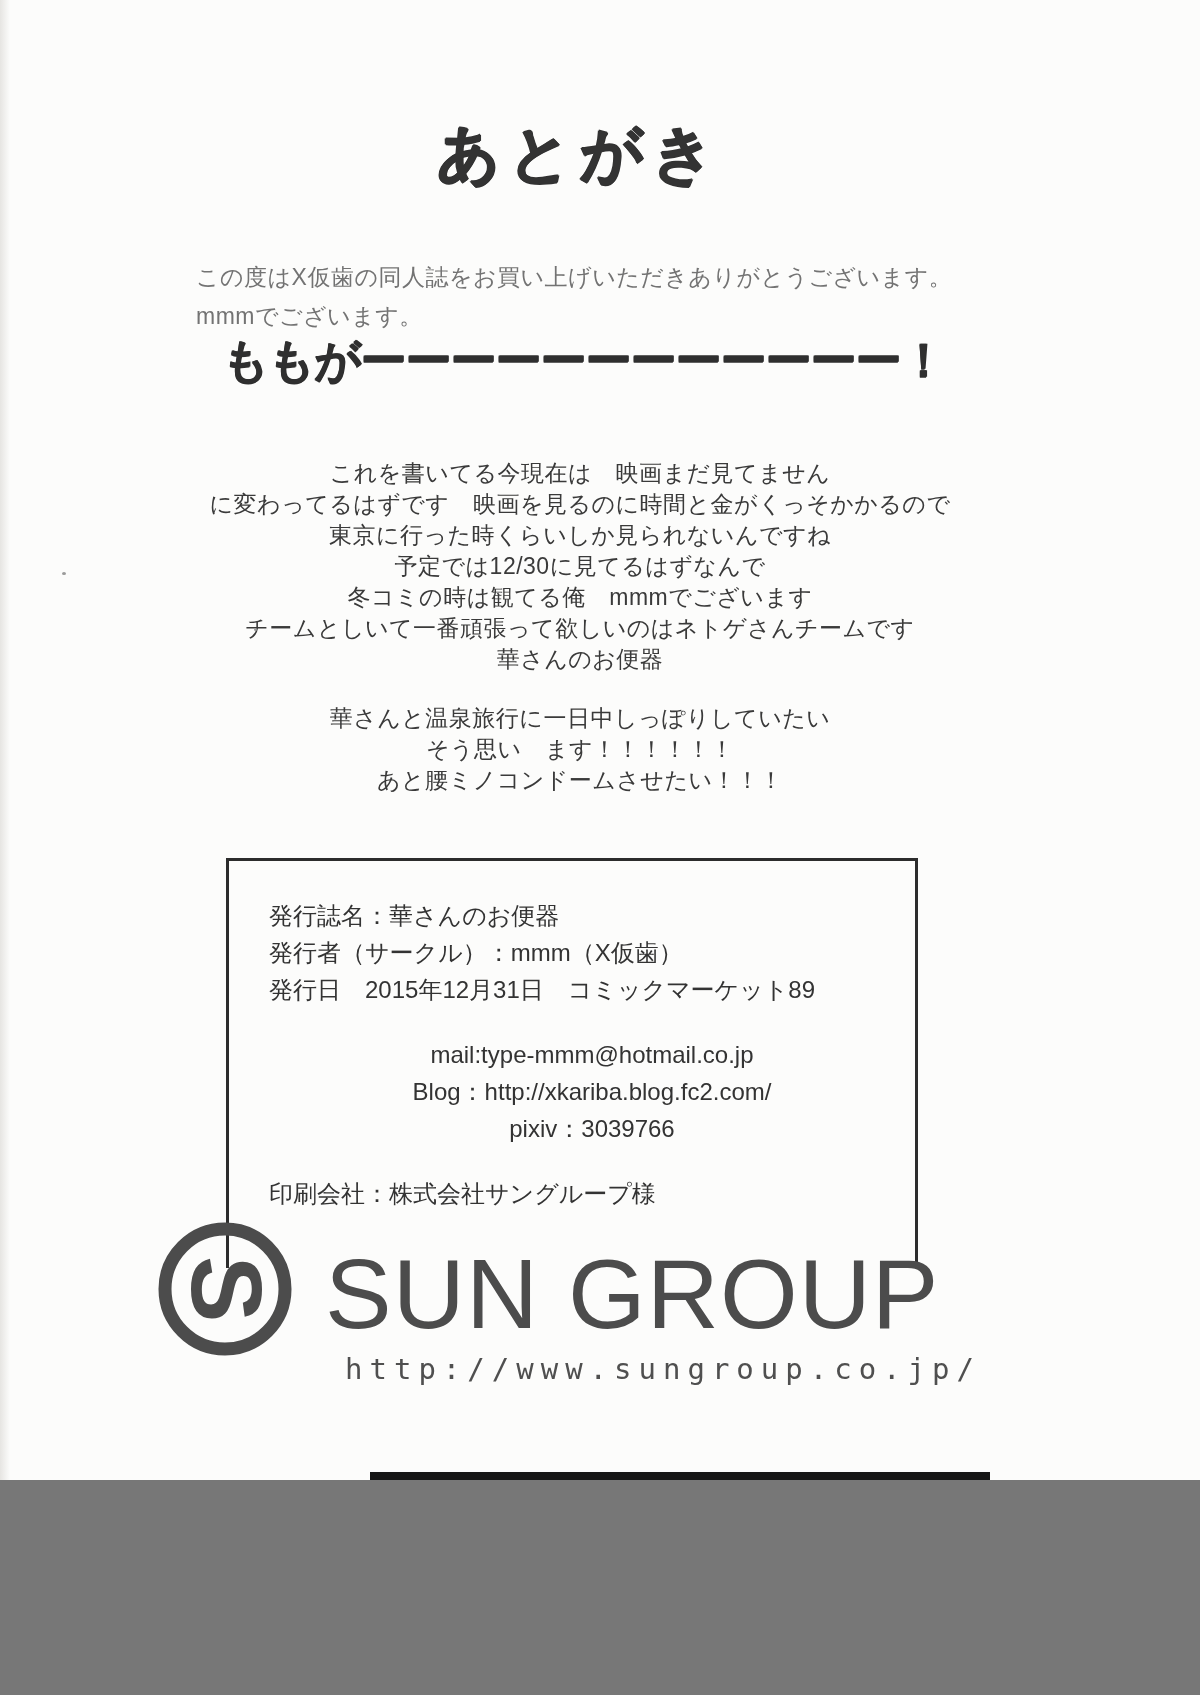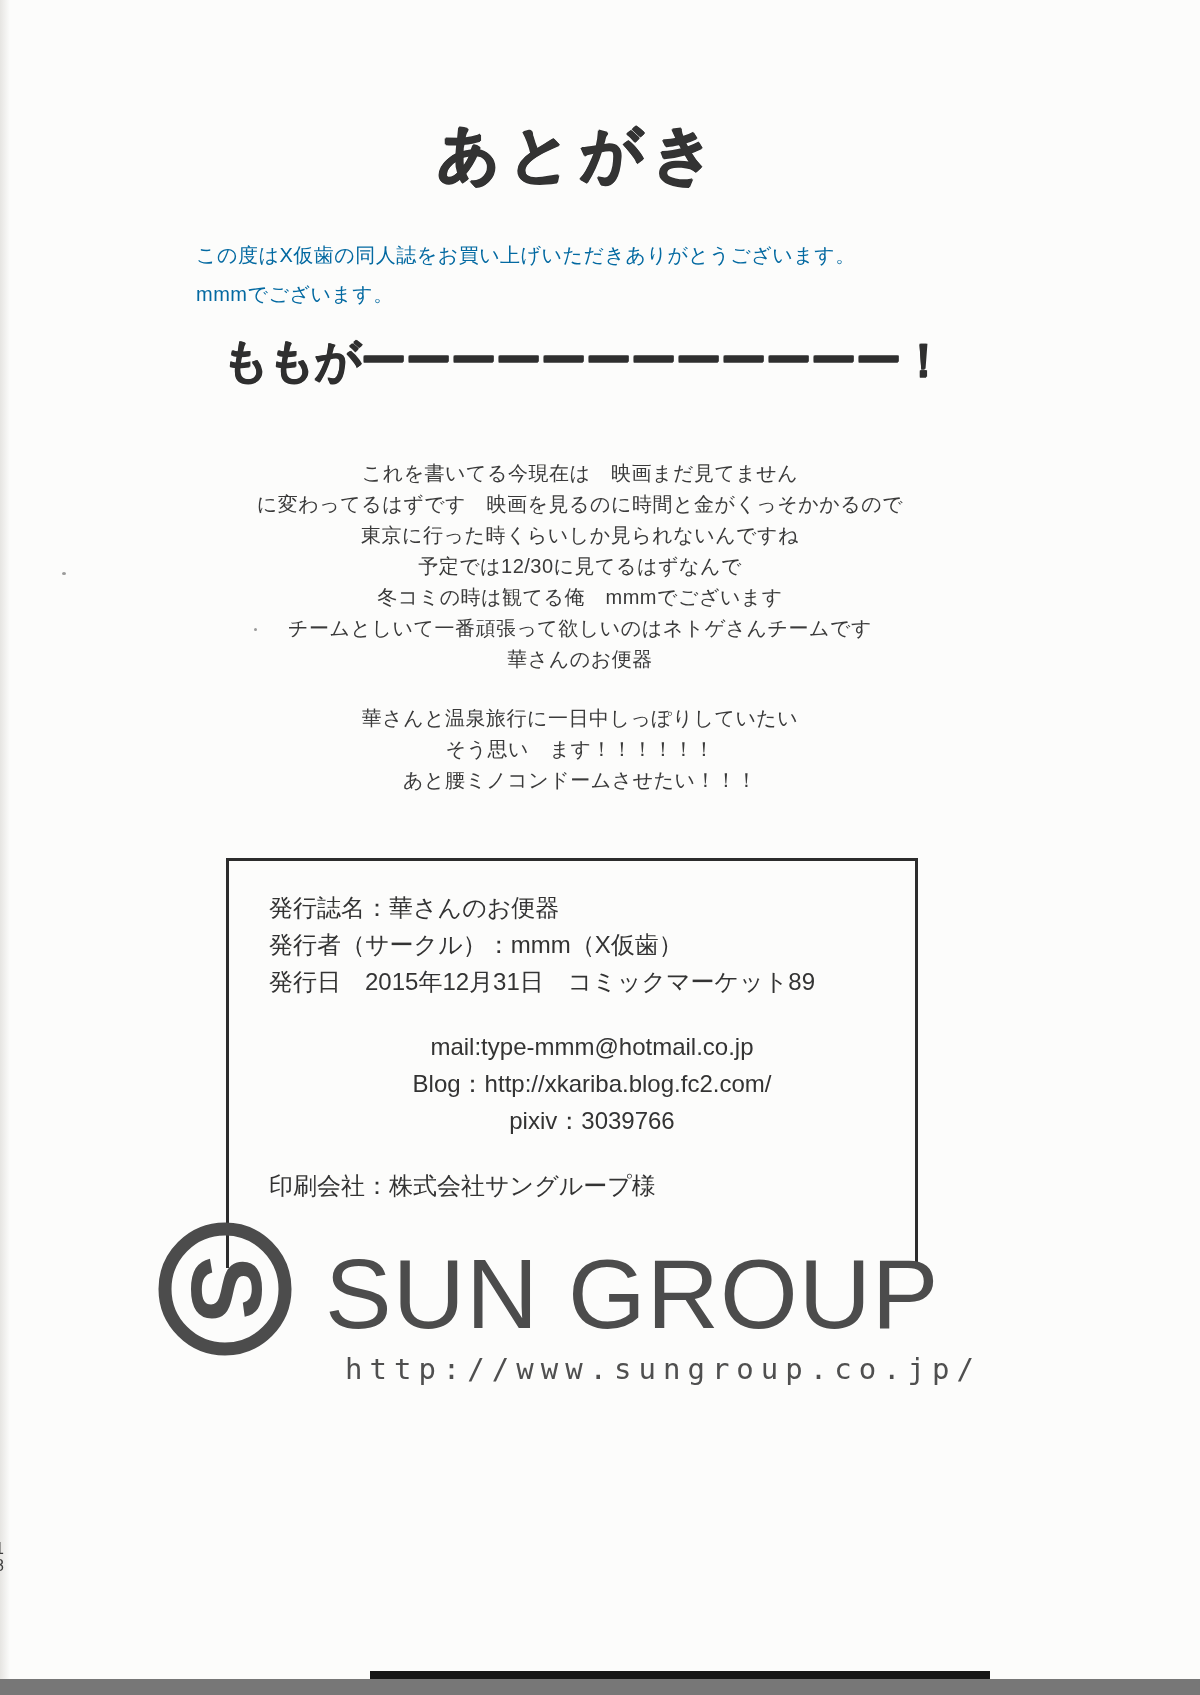--- a/index.html
+++ b/index.html
@@ -1,60 +1,60 @@
 <!DOCTYPE html>
 <html><head>
 <meta charset="utf-8">
 <style>
   html,body{margin:0;padding:0;background:#777;}
   .page{
     position:relative;
-    width:1200px;height:1679px;
+    width:1200px;height:1480px;
     margin:0 auto;
     background:#fcfcfb;
     overflow:hidden;
     font-family:"Liberation Sans","DejaVu Sans",sans-serif;
     color:#2e2e2e;
   }
   .edge-shade{
     position:absolute;left:0;top:0;bottom:0;width:10px;
     background:linear-gradient(to right,#e6e5e2,rgba(250,250,248,0));
   }
   .page-title{
     position:absolute;top:112px;left:0;right:40px;
     text-align:center;
     font-size:62px;font-weight:900;letter-spacing:8px;
     color:#333;
     text-shadow:1px 0 0 #333,-1px 0 0 #333,0 1px 0 #333,0 -1px 0 #333;
   }
   .intro{
-    position:absolute;left:196px;top:236px;width:790px;
-    font-size:20px;line-height:39px;color:#0369a1;
+    position:absolute;left:196px;top:258px;width:790px;
+    font-size:23px;line-height:39px;color:#737373;
     letter-spacing:0.5px;
   }
   .shout{
     position:absolute;left:222px;top:330px;
     font-size:46px;font-weight:900;letter-spacing:-1px;
     color:#2f2f2f;white-space:nowrap;
     text-shadow:1px 0 0 #2f2f2f,0 1px 0 #2f2f2f;
   }
   .body-block{
     position:absolute;left:110px;top:458px;width:940px;
-    text-align:center;font-size:20px;line-height:31px;color:#3a3a3a;
+    text-align:center;font-size:23px;line-height:31px;color:#3a3a3a;
     letter-spacing:0.5px;
   }
   .body-block .spacer{height:28px;}
   .colophon-box{
     position:absolute;left:226px;top:858px;width:692px;height:410px;
     border:3px solid #2c2c2c;border-bottom:none;
     box-sizing:border-box;
   }
   .colophon-inner{
     padding:28px 0 0 40px;
-    font-size:24px;line-height:37px;color:#333;
+    font-size:24px;line-height:37px;color:#333;margin-top:8px;
   }
   .colophon-inner .gap{height:28px;}
   .latin{font-family:"Liberation Sans","DejaVu Sans",sans-serif;text-align:center;}
   .logo-mark{
     position:absolute;left:152px;top:1216px;width:146px;height:146px;
   }
   .logo-text{
     position:absolute;left:325px;top:1244px;
     font-size:98px;line-height:100px;
     color:#4c4c4c;letter-spacing:1px;

